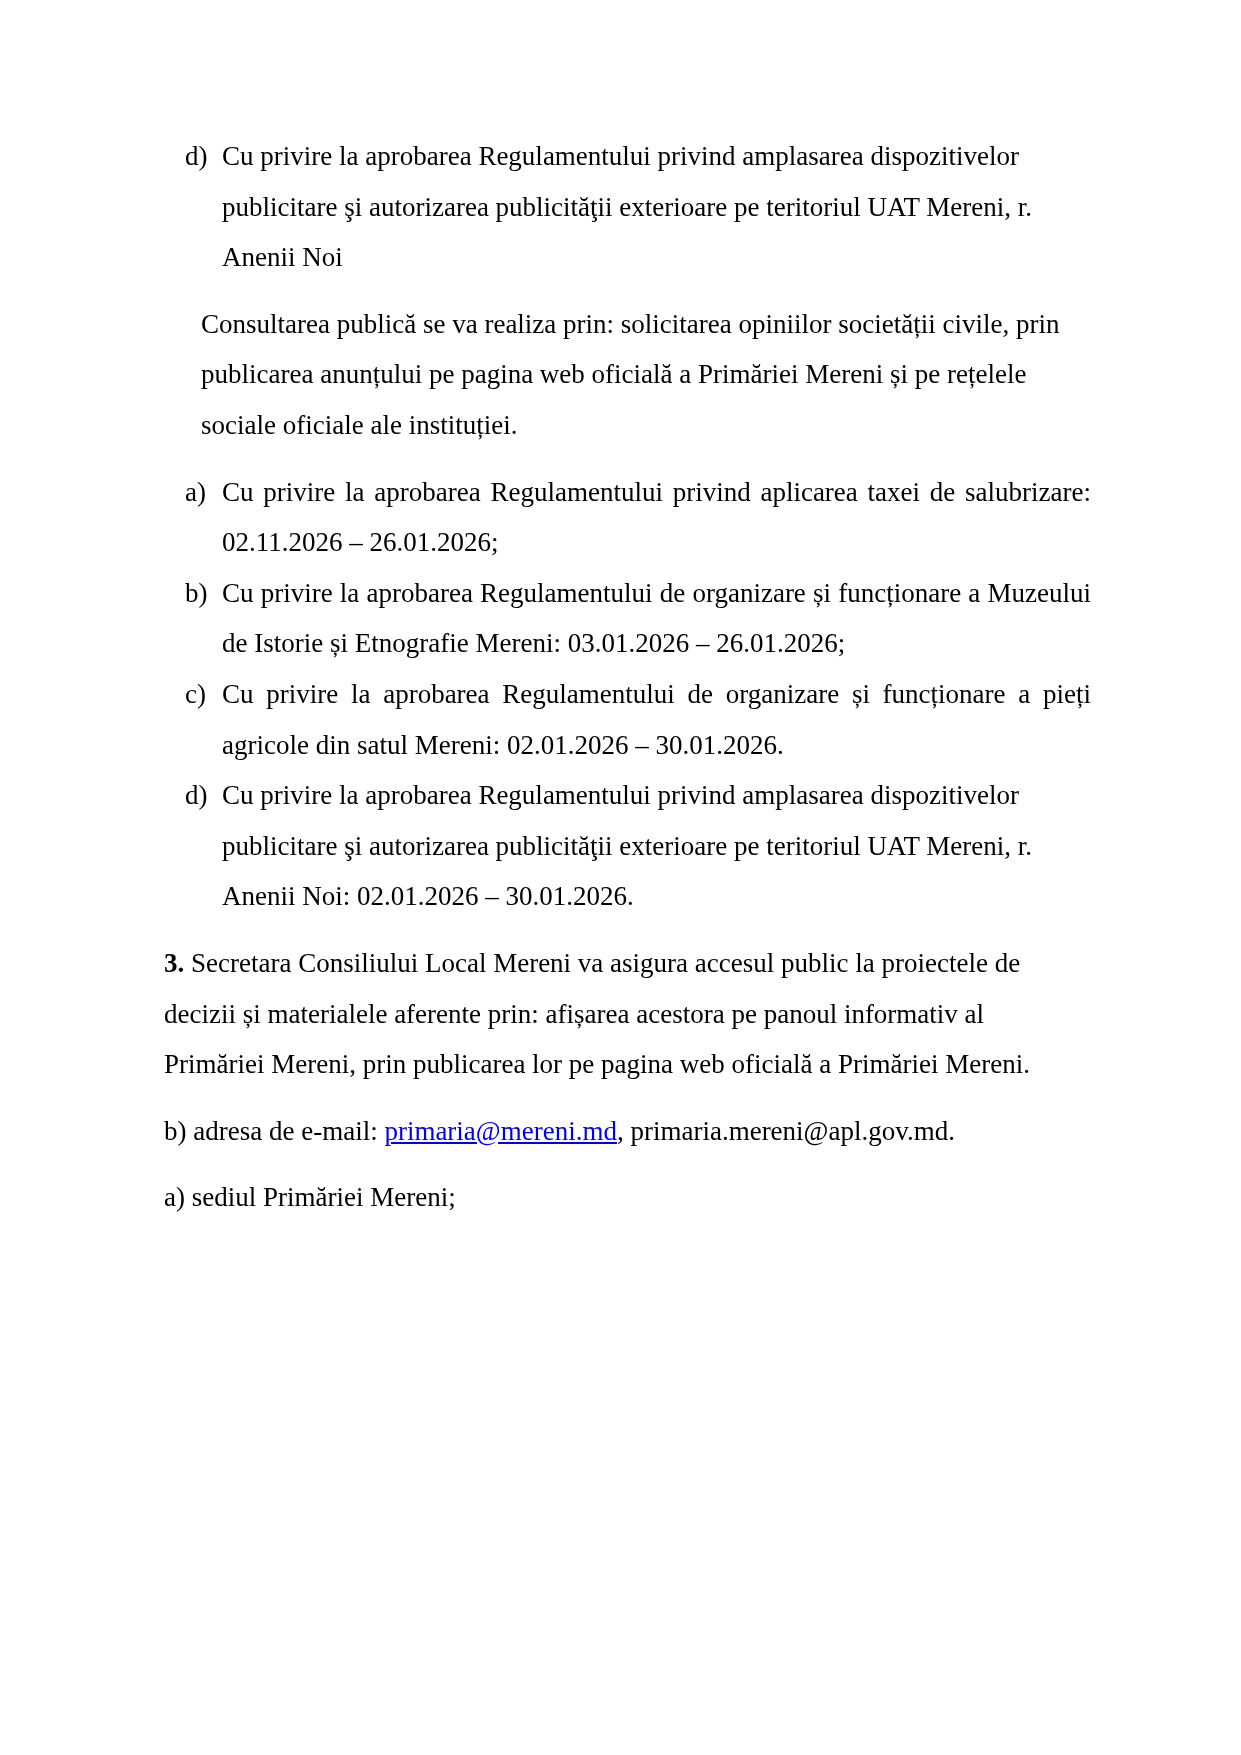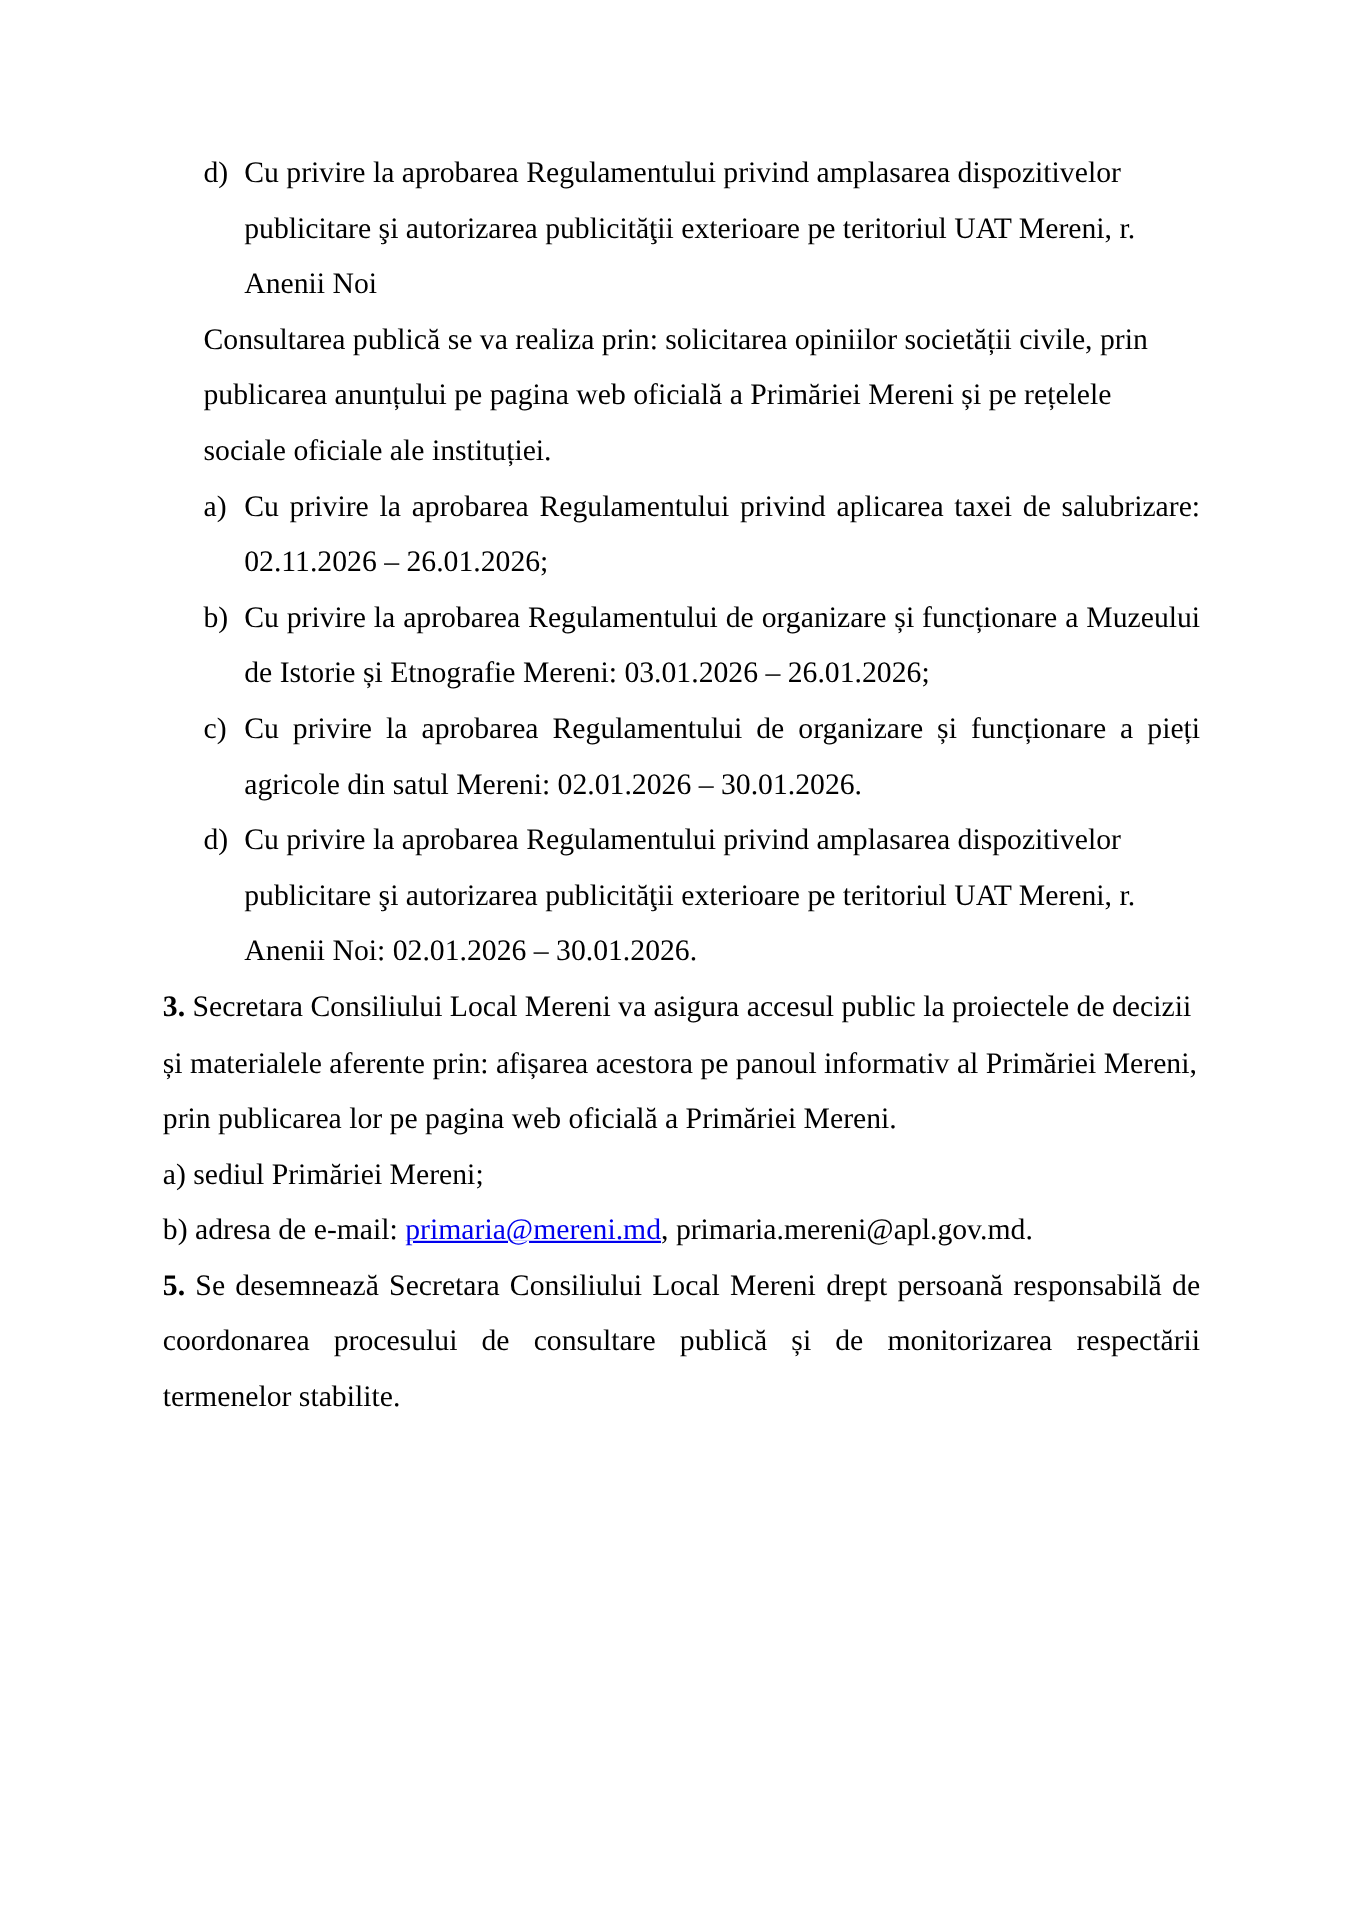--- a/index.html
+++ b/index.html
@@ -7,21 +7,21 @@
   .page {
     position: absolute;
     left: 148px;
     top: 131px;
     width: 943px;
     font-family: "Liberation Serif", "DejaVu Serif", serif;
     font-size: 27px;
     line-height: 50.6px;
     color: #000000;
   }
-  p { margin: 0; }
+  p { margin: 16px; }
   .just { text-align: justify; text-align-last: left; }
   .item {
     display: flex;
     padding-left: 37px;
   }
   .item .lbl { width: 37px; flex: 0 0 37px; }
   .item .txt { flex: 1; }
   .indent { padding-left: 37px; }
   .b { font-weight: bold; }
   a.link { color: #0000ee; text-decoration: underline; }
@@ -51,19 +51,18 @@
     <span class="lbl">c)</span>
     <span class="txt just">Cu privire la aprobarea Regulamentului de organizare și funcționare a pieți agricole din satul Mereni: 02.01.2026 – 30.01.2026.</span>
   </div>
   <div class="item">
     <span class="lbl">d)</span>
     <span class="txt">Cu privire la aprobarea Regulamentului privind amplasarea dispozitivelor publicitare şi autorizarea publicităţii exterioare pe teritoriul UAT Mereni, r. Anenii Noi: 02.01.2026 – 30.01.2026.</span>
   </div>
 
   <p><span class="b">3.</span><span> Secretara Consiliului Local Mereni va asigura accesul public la proiectele de decizii și materialele aferente prin: afișarea acestora pe panoul informativ al Primăriei Mereni, prin publicarea lor pe pagina web oficială a Primăriei Mereni.</span></p>
 
+  <p><span>b) adresa de e-mail: </span><a class="link">primaria@mereni.md</a><span>, primaria.mereni@apl.gov.md.</span></p>
   <p>a) sediul Primăriei Mereni;</p>
-  <p><span>b) adresa de e-mail: </span><a class="link">primaria@mereni.md</a><span>, primaria.mereni@apl.gov.md.</span></p>
 
-  <p class="just"><span class="b">5.</span><span> Se desemnează Secretara Consiliului Local Mereni drept persoană responsabilă de coordonarea procesului de consultare publică și de monitorizarea respectării termenelor stabilite.</span></p>
 
 
 </div>
 
 </body></html>

